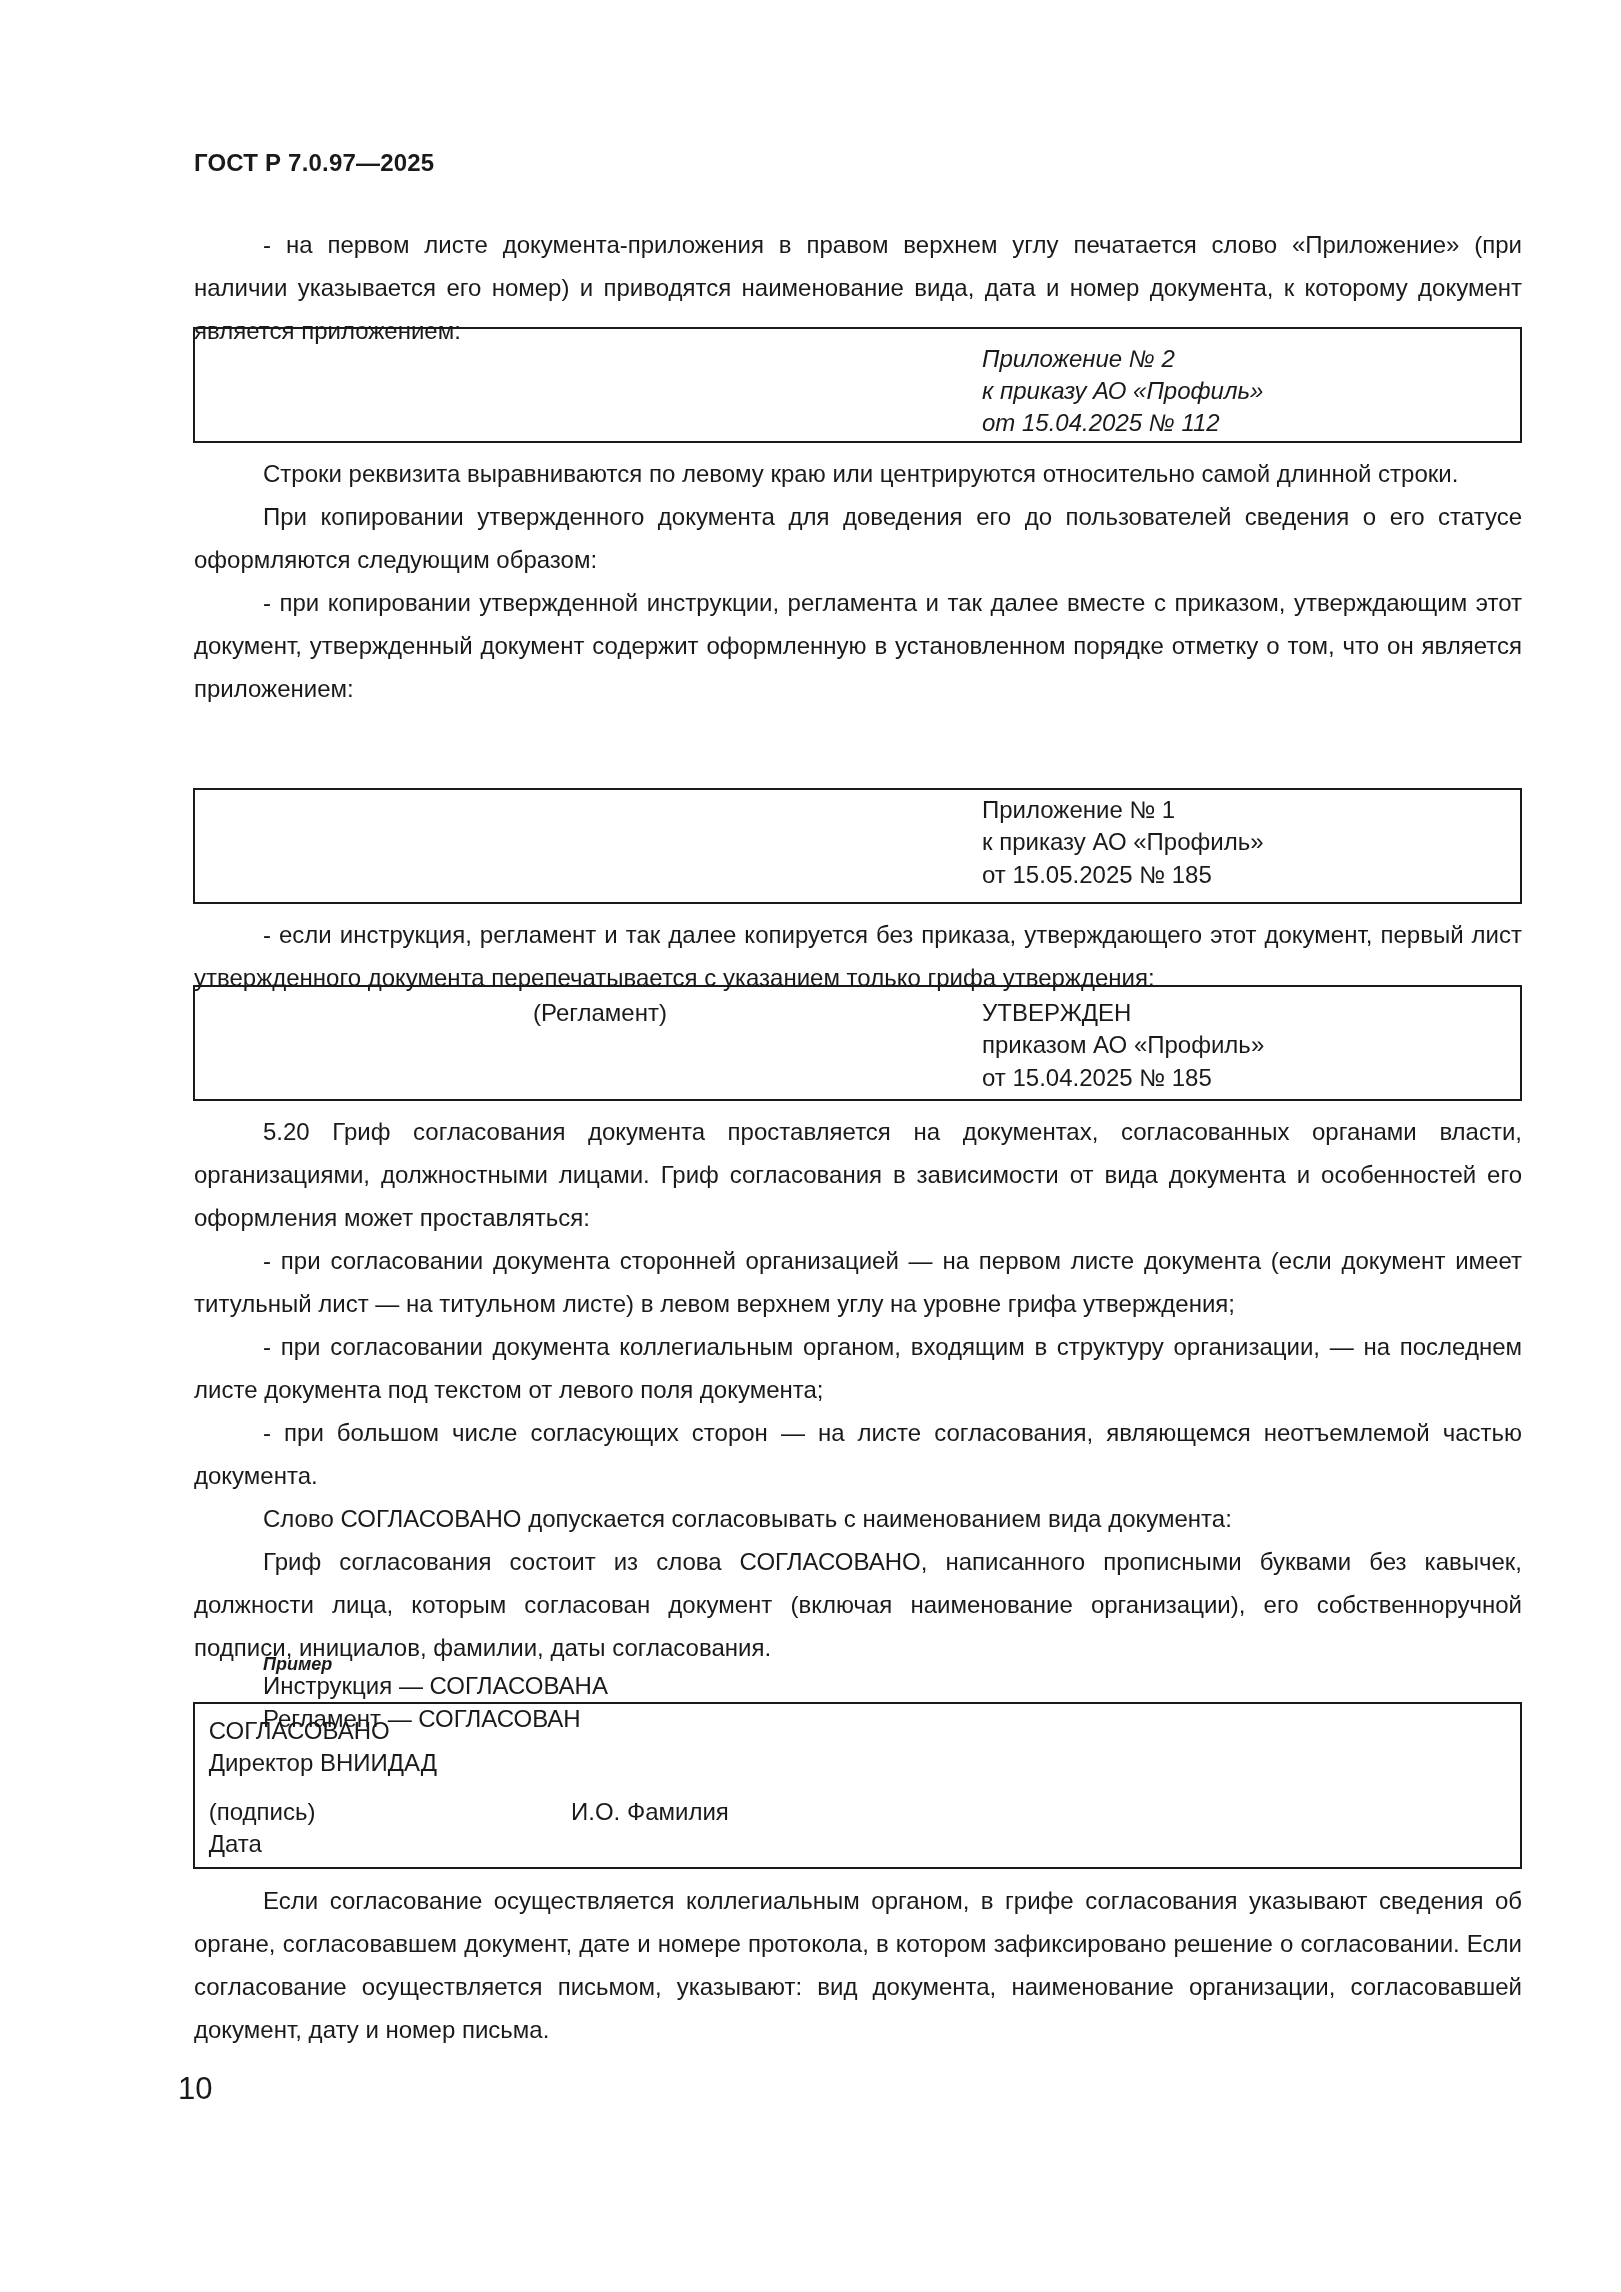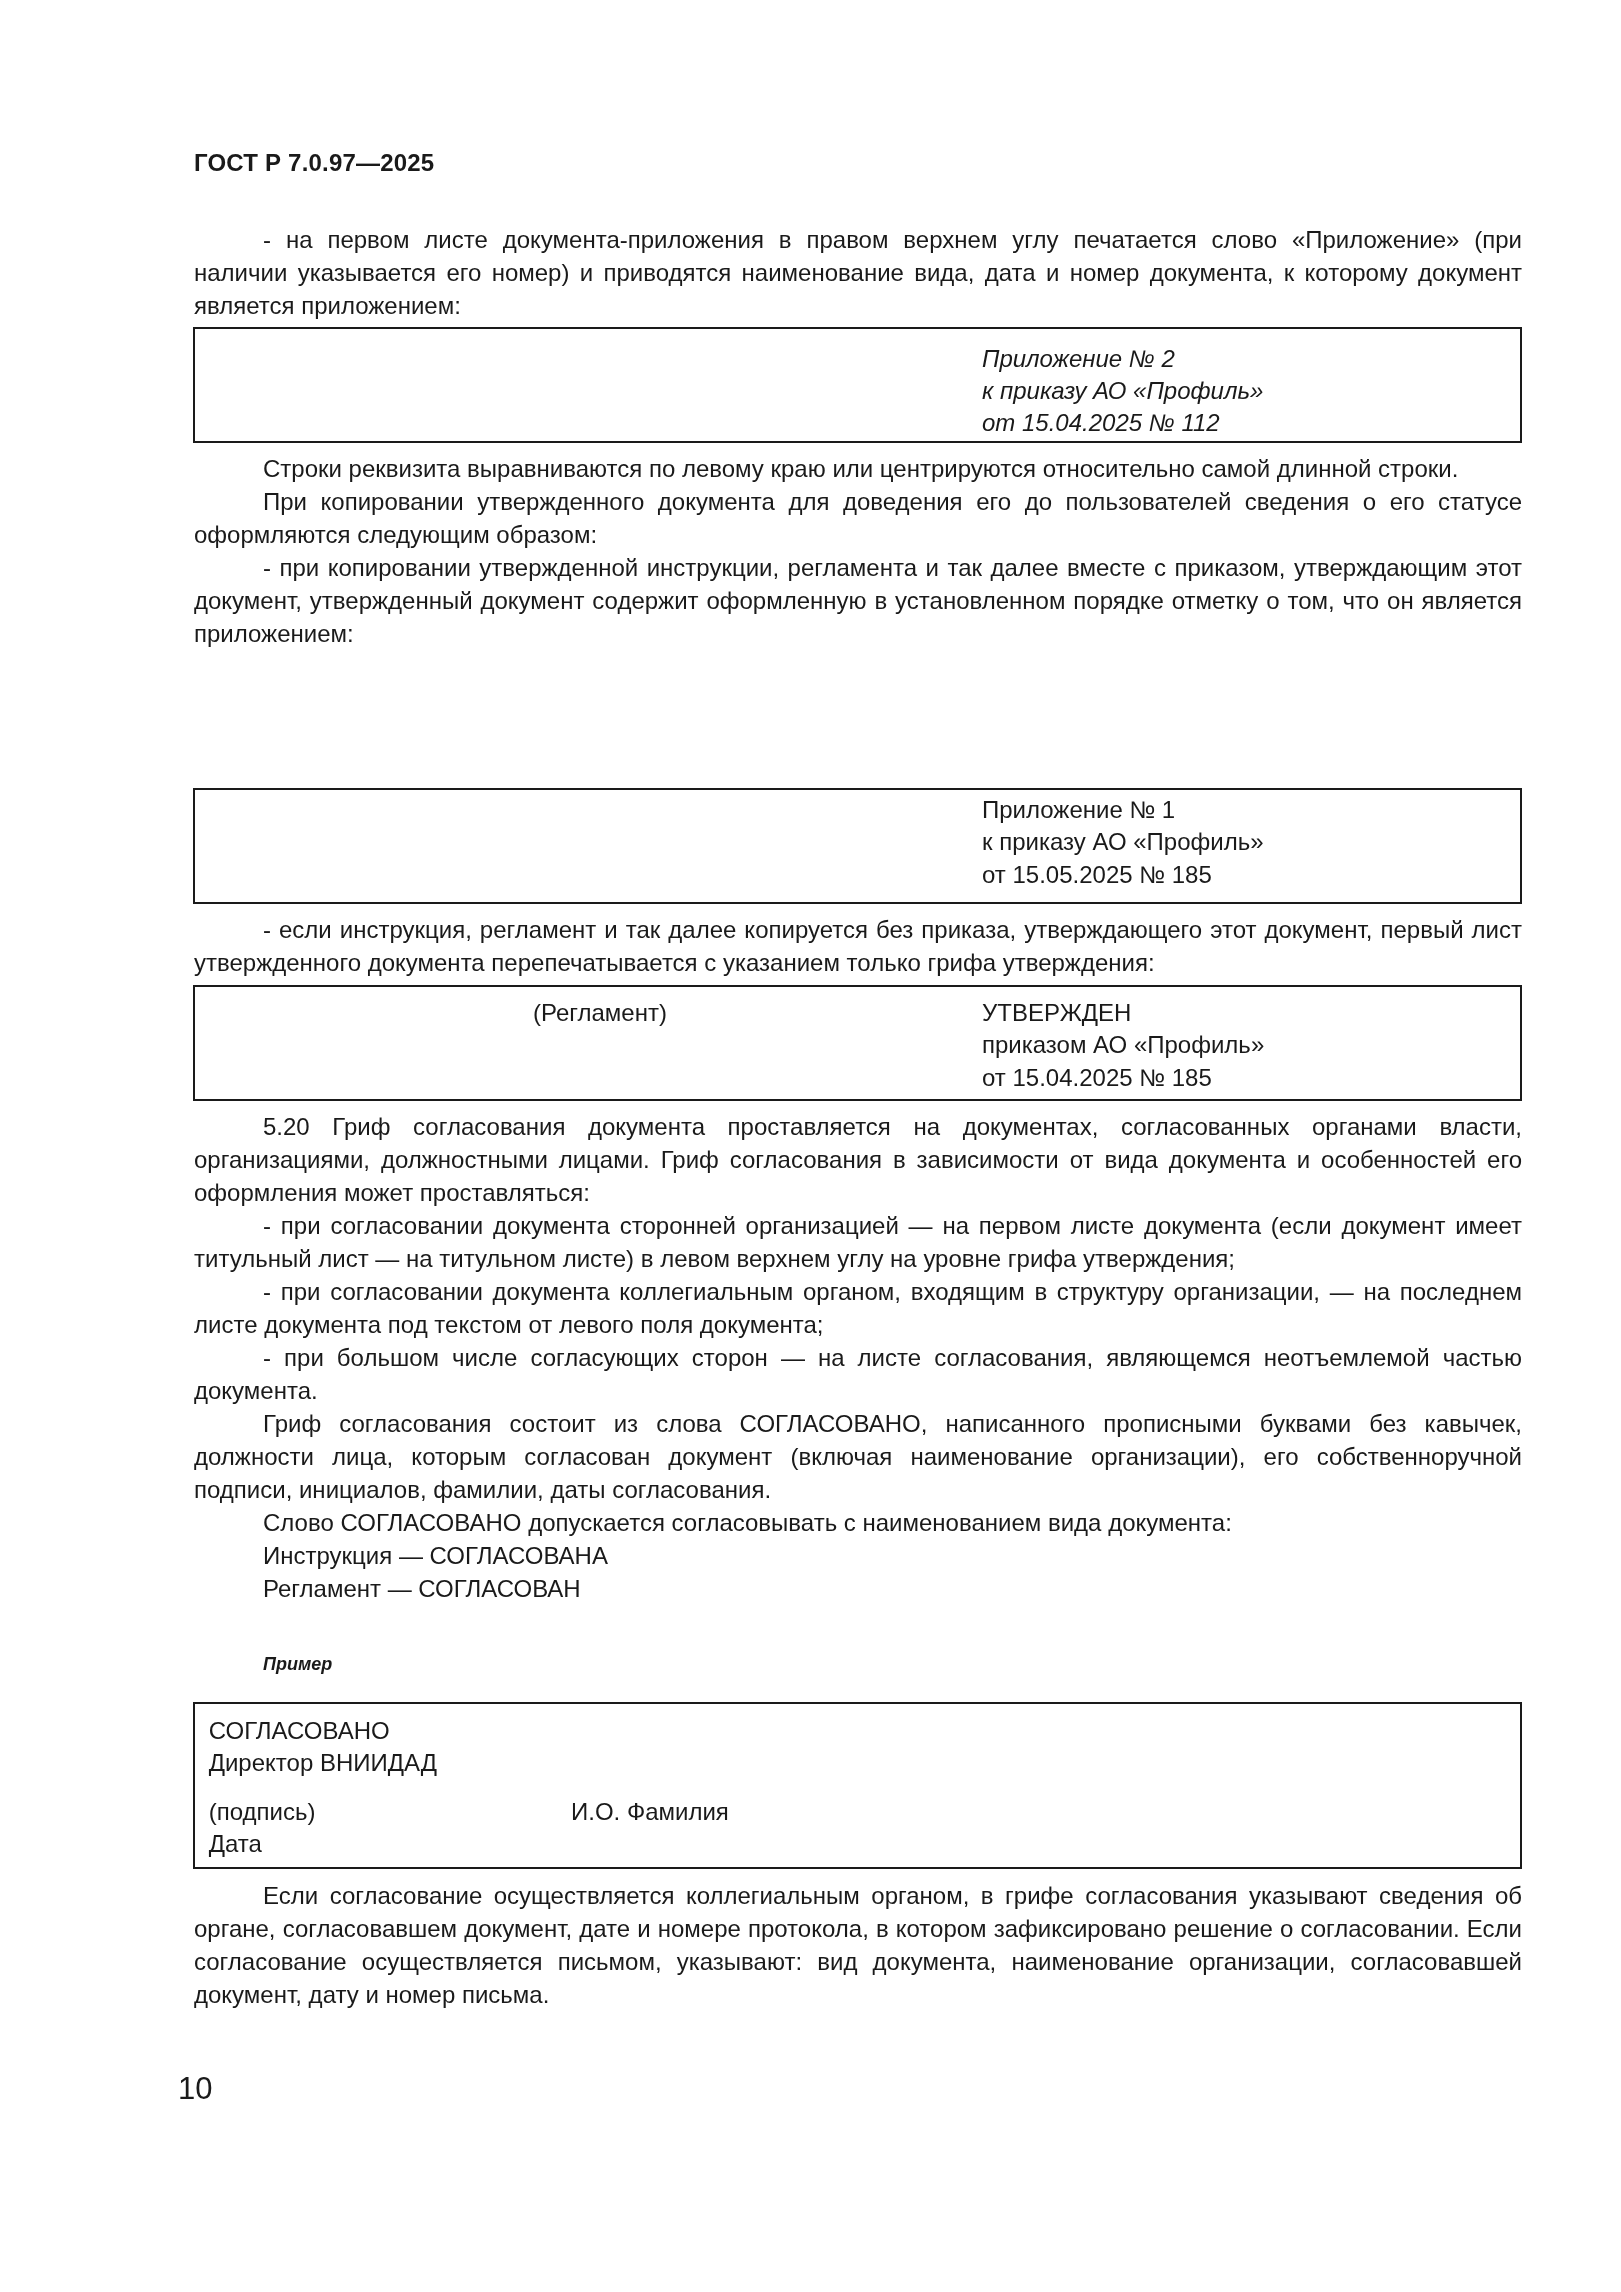--- a/index.html
+++ b/index.html
@@ -1,20 +1,20 @@
 <!DOCTYPE html>
 <html><head>
 <meta charset="utf-8">
 <style>
   html, body { margin:0; padding:0; background:#ffffff; }
   body { width:1621px; height:2293px; position:relative; overflow:hidden;
          font-family:"Liberation Sans", sans-serif; color:#1a1a1a; }
   .hdr { position:absolute; left:194px; top:149px; font-size:24px; font-weight:bold; letter-spacing:0.2px; }
   .col { position:absolute; left:194px; width:1328px; }
-  .p { font-size:24px; line-height:33px; text-align:justify; margin:0; }
+  .p { font-size:24px; line-height:43px; text-align:justify; margin:0; }
   .ind { text-indent:69px; }
   .lst { padding-left:69px; font-size:24px; line-height:33px; margin:0; }
   .box { position:absolute; left:193px; width:1325px; border:2.5px solid #1a1a1a; box-sizing:content-box; }
   .bl { position:absolute; font-size:24px; line-height:33px; white-space:nowrap; }
   .example { position:absolute; left:263px; top:1654px; font-size:18px; font-weight:bold; font-style:italic; }
   .pageno { position:absolute; left:178px; top:2071px; font-size:31px; }
 </style>
 </head>
 <body>
 
@@ -51,22 +51,22 @@
   <div class="bl" style="left:787px; top:8.8px;">УТВЕРЖДЕН</div>
   <div class="bl" style="left:787px; top:41px;">приказом АО «Профиль»</div>
   <div class="bl" style="left:787px; top:74px;">от 15.04.2025 № 185</div>
 </div>
 
 <div class="col" style="top:1110px;">
   <p class="p ind">5.20 Гриф согласования документа проставляется на документах, согласованных органами власти, организациями, должностными лицами. Гриф согласования в зависимости от вида документа и особенностей его оформления может проставляться:</p>
   <p class="p ind">- при согласовании документа сторонней организацией — на первом листе документа (если документ имеет титульный лист — на титульном листе) в левом верхнем углу на уровне грифа утверждения;</p>
   <p class="p ind">- при согласовании документа коллегиальным органом, входящим в структуру организации, — на последнем листе документа под текстом от левого поля документа;</p>
   <p class="p ind">- при большом числе согласующих сторон — на листе согласования, являющемся неотъемлемой частью документа.</p>
+  <p class="p ind">Слово СОГЛАСОВАНО допускается согласовывать с наименованием вида документа:</p>
   <p class="p ind">Гриф согласования состоит из слова СОГЛАСОВАНО, написанного прописными буквами без кавычек, должности лица, которым согласован документ (включая наименование организации), его собственноручной подписи, инициалов, фамилии, даты согласования.</p>
-  <p class="p ind">Слово СОГЛАСОВАНО допускается согласовывать с наименованием вида документа:</p>
   <div class="lst">Инструкция — СОГЛАСОВАНА</div>
   <div class="lst">Регламент — СОГЛАСОВАН</div>
 </div>
 
 <div class="example">Пример</div>
 
 <div class="box" style="top:1702px; height:163px;">
   <div class="bl" style="left:13.7px; top:9.8px;">СОГЛАСОВАНО</div>
   <div class="bl" style="left:13.7px; top:42px;">Директор ВНИИДАД</div>
   <div class="bl" style="left:13.7px; top:91px;">(подпись)</div>

